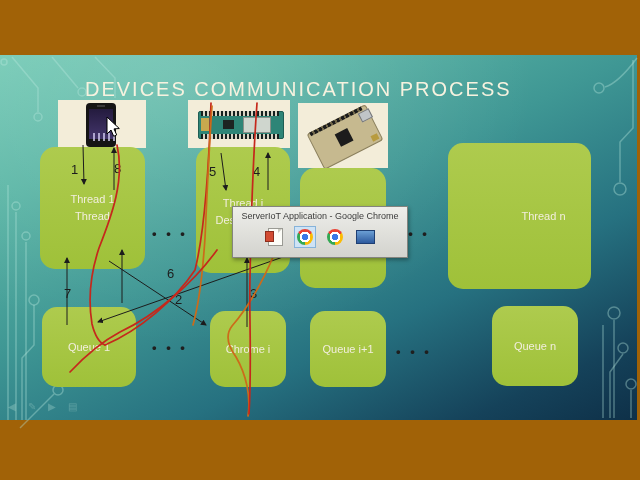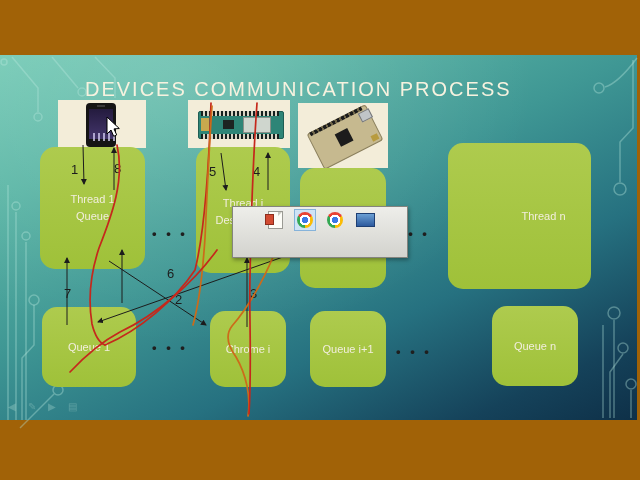--- a/index.html
+++ b/index.html
@@ -135,21 +135,21 @@
     <div class="sbc-board">
       <div class="sbc-edge"></div>
         <div class="sbc-chip"></div>
       <div class="sbc-usb"></div>
         <div class="sbc-pad"></div>
     </div>
   </div>
 
   <div class="gbox" id="thread-1">
     <span>Thread 1</span>
-    <span>Queue</span>
+    <span>Thread</span>
   </div>
   <div class="gbox" id="thread-i" style="justify-content:flex-start;padding-top:48px;box-sizing:border-box;">
     <span>Thread i</span>
     <span>Destination</span>
   </div>
   <div class="gbox" id="thread-i1">
     <span></span>
     <span></span>
   </div>
   <div class="gbox" id="thread-n">
@@ -207,20 +207,21 @@
       <path stroke="#c5281c" d="M217,250 C194,282 158,314 120,332 C103,341 85,356 70,372"></path>
       <path stroke="#cc6b1a" d="M282,235 C268,272 252,303 232,326 C225,335 228,346 236,357 C246,374 251,396 248,416"></path>
       <path stroke="#c5281c" d="M257,103 C253,160 251,220 250,278 C249,318 252,362 249,414"></path>
     </g>
     <g>
       <path d="M107,117 l0,17 l4,-4 l2.7,6.3 l3,-1.4 l-2.7,-6 l5.3,-0.4 z" fill="#ffffff" stroke="#000000" stroke-width="1"></path>
     </g>
   </svg>
 
   <div id="popup">
+    <div id="popup-title">ServerIoT Application - Google Chrome</div>
     <div id="popup-icons">
       <div class="picon">
           <div class="file-page"></div>
         </div>
       <div class="picon sel">
           <div class="chrome-ball"></div>
         </div>
       <div class="picon">
           <div class="chrome-ball"></div>
         </div>

